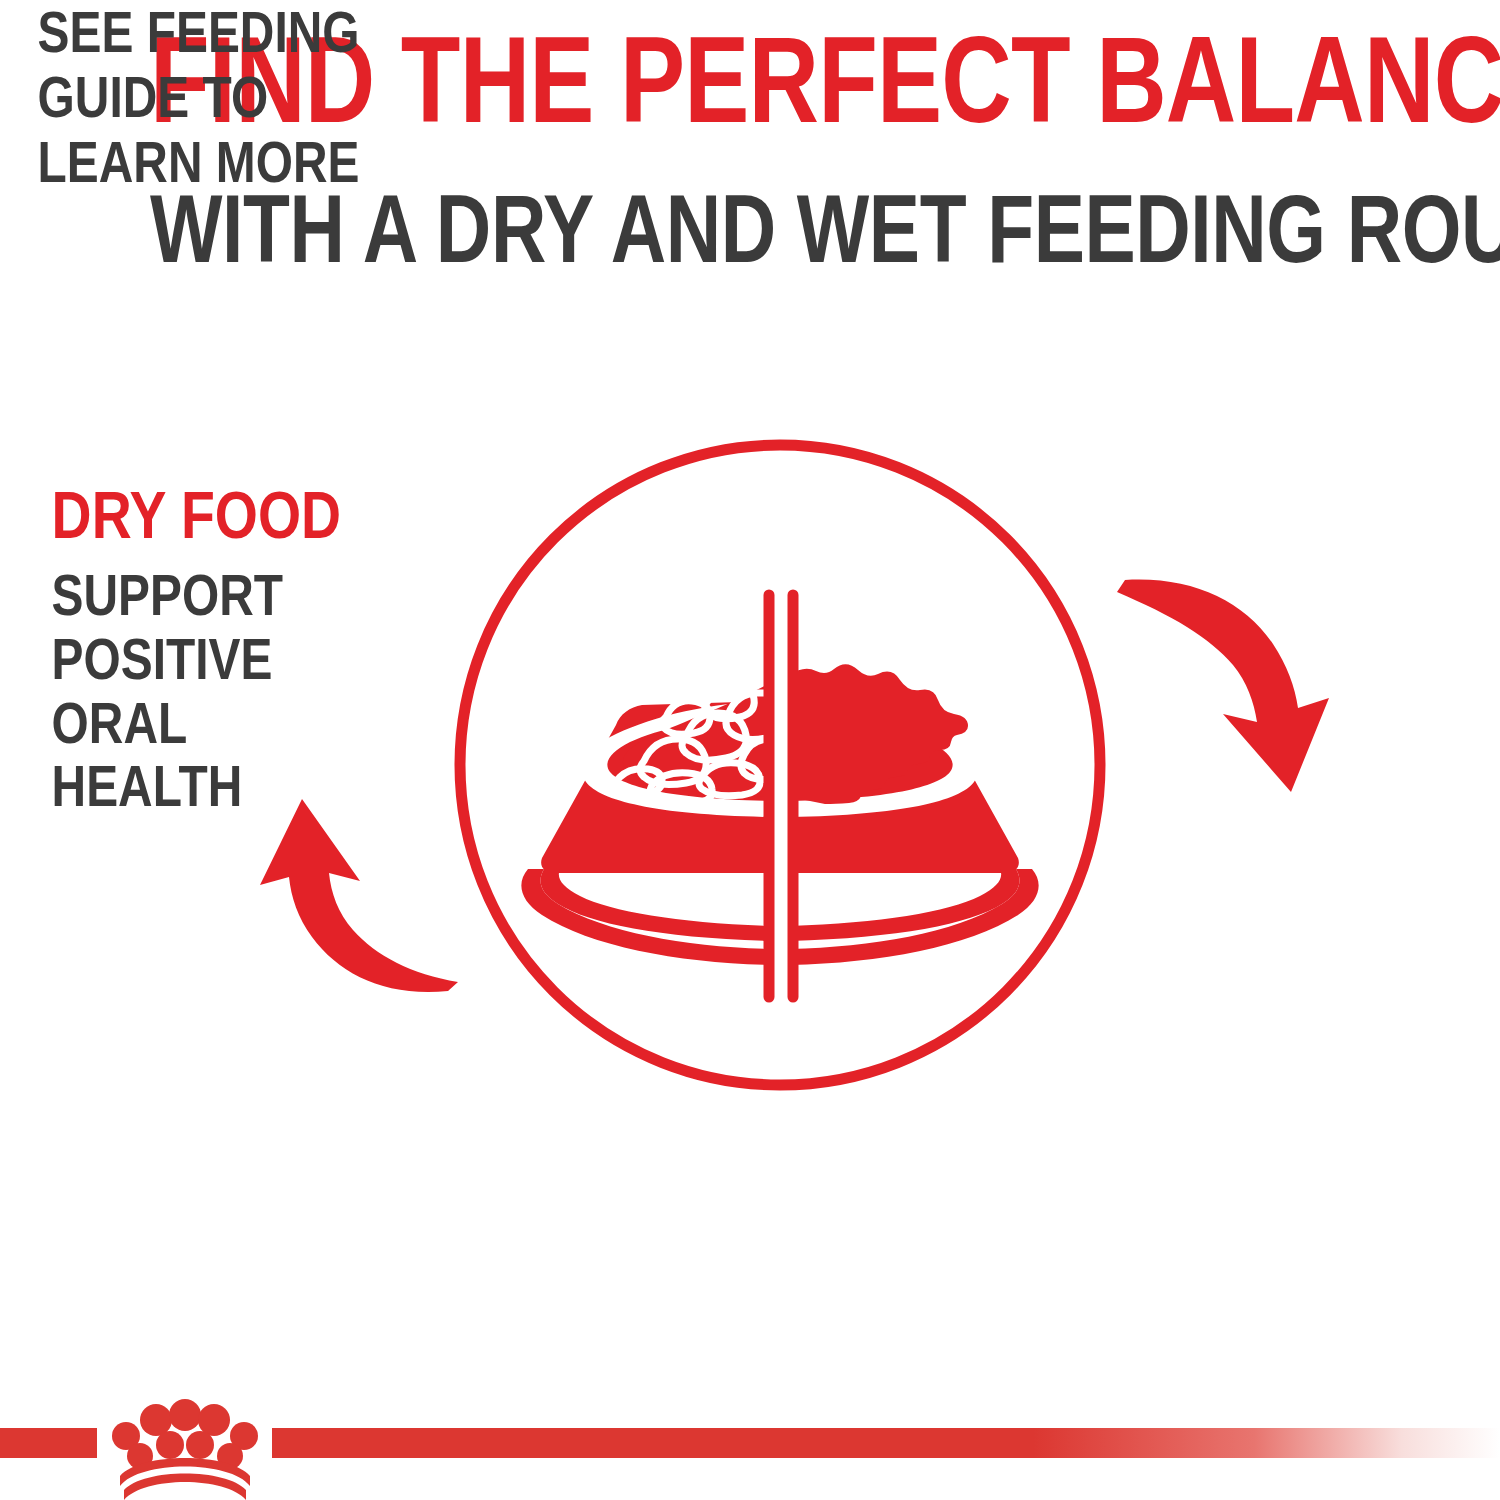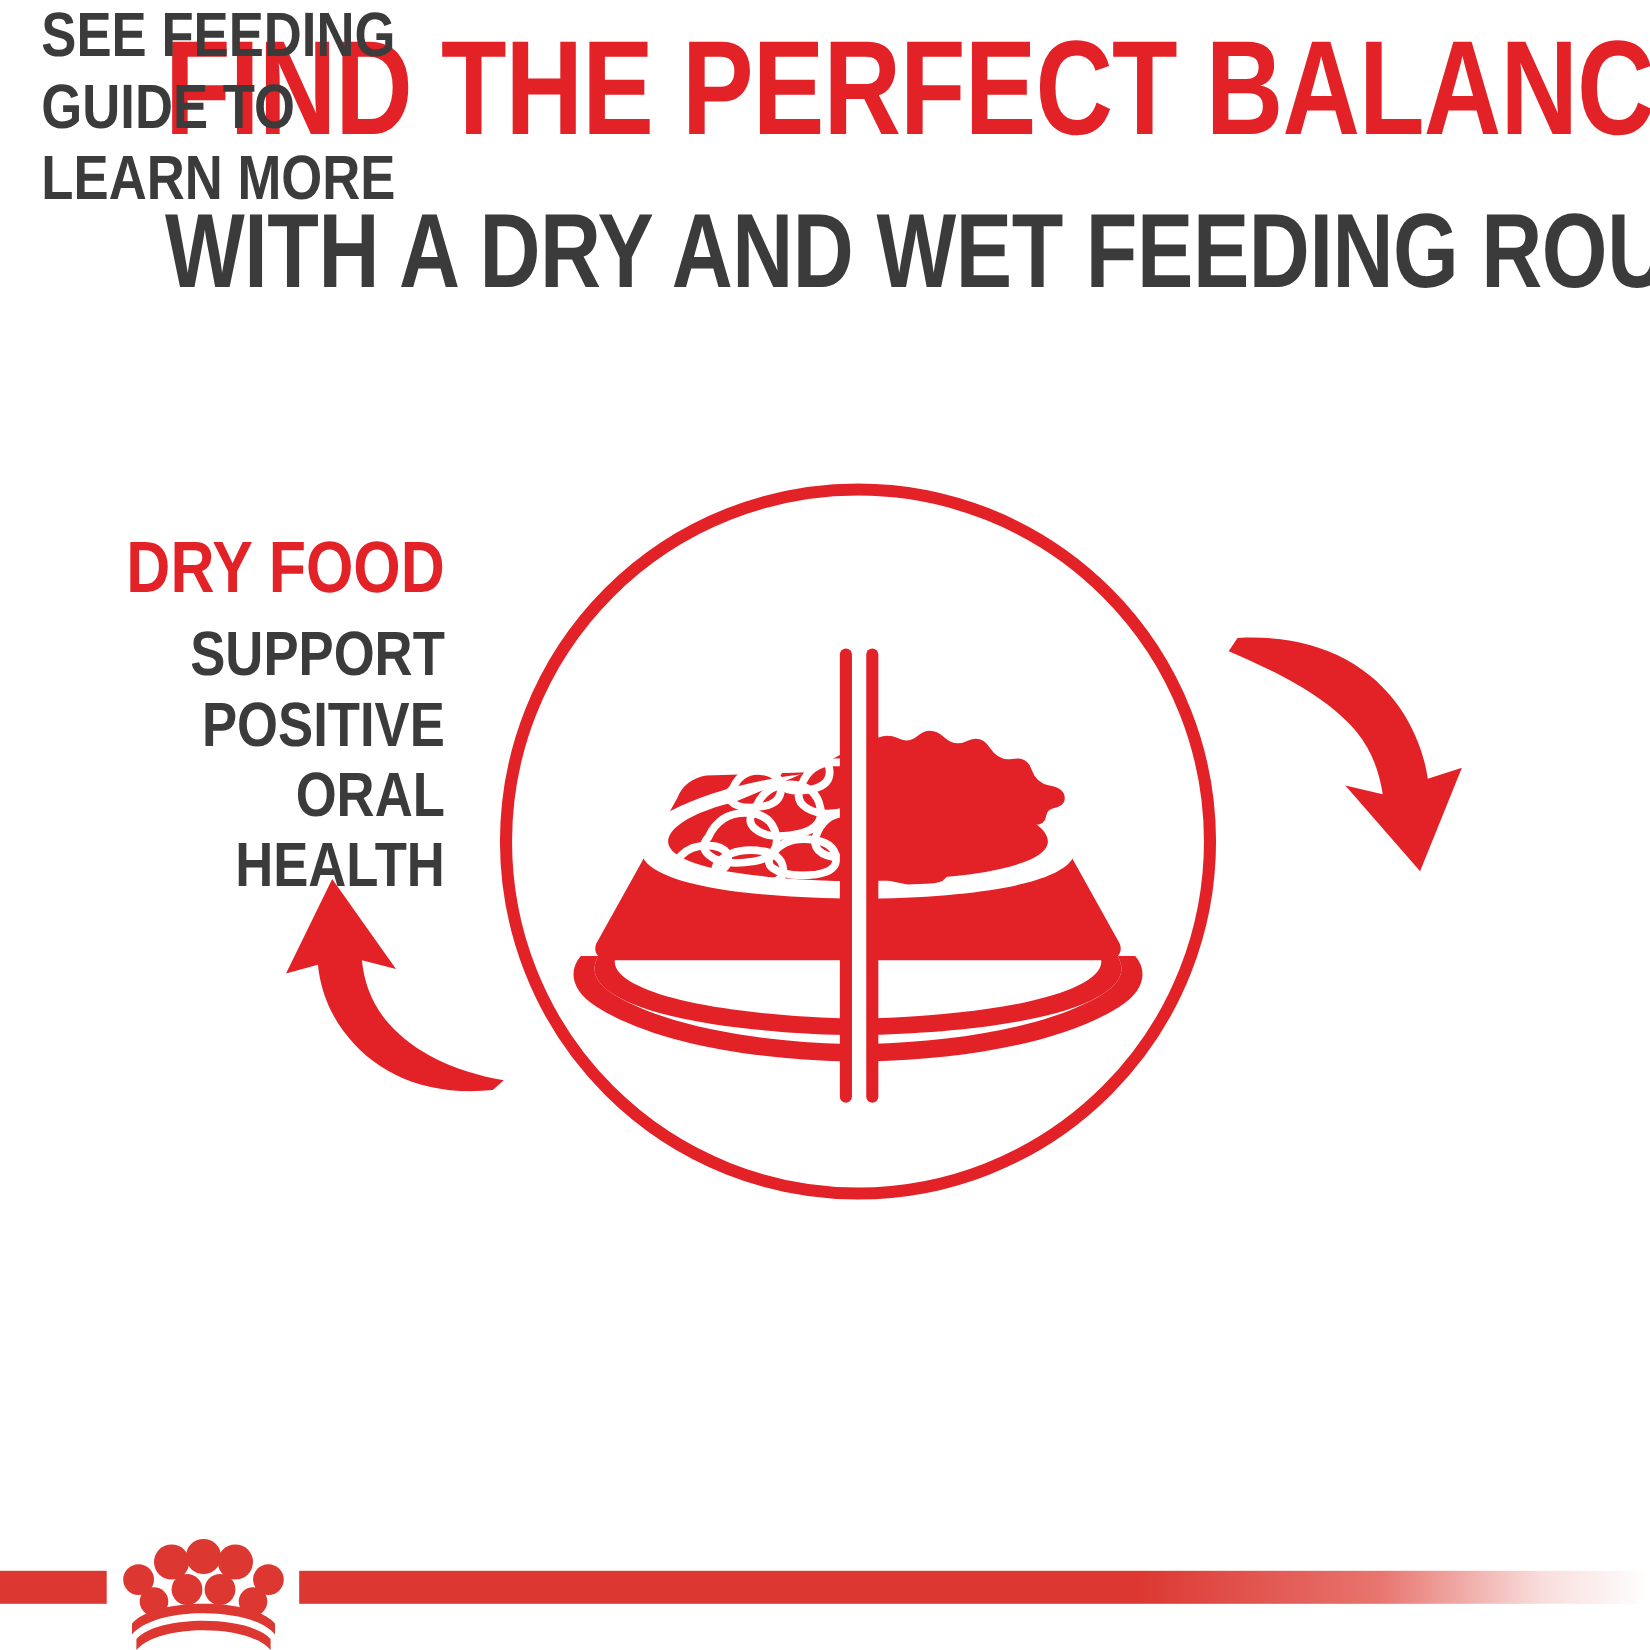--- a/index.html
+++ b/index.html
@@ -51,21 +51,21 @@
     letter-spacing: -0.5px;
     color: #3B3B3B;
     transform: scaleX(0.80);
     transform-origin: 50% 0;
     white-space: nowrap;
   }
 
   
   .label-block {
     position: absolute;
-    text-align: right;
+    text-align: left;
   }
   .label-block .lb-title {
     font-weight: 700;
     color: #E32228;
     line-height: 1.0;
     white-space: nowrap;
     transform: scaleX(0.84);
   }
   .label-block .lb-body {
     font-weight: 700;

